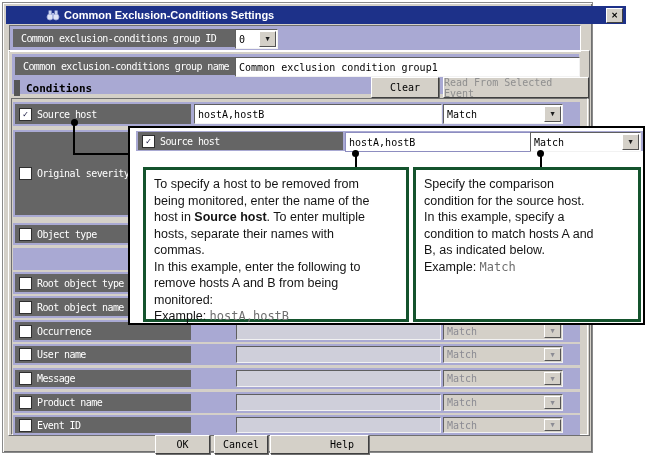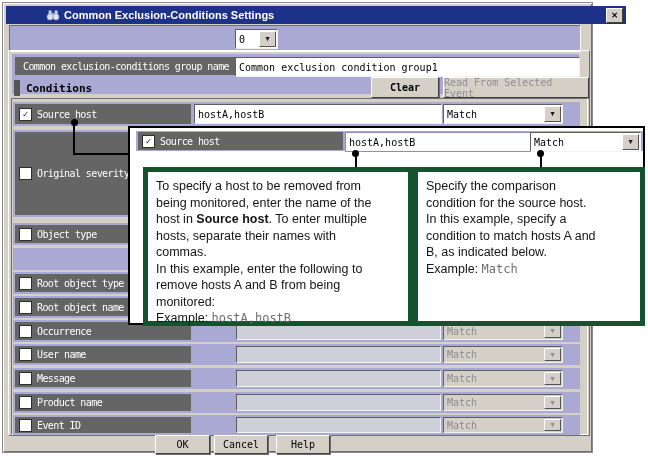--- a/index.html
+++ b/index.html
@@ -34,21 +34,21 @@
          justify-content:center;font-size:7px;color:#1a1a1a;}
   .combo.disabled{background:#d4d0c8;color:#8b8b93;}
   .combo.disabled .arrowbtn{color:#8b8b93;}
   .btn{position:absolute;background:#d4d0c8;border:1px solid;border-color:#fff #404040 #404040 #fff;
        box-shadow:1px 1px 0 #6f6f6f;display:flex;align-items:center;justify-content:center;
        font:10px "DejaVu Sans Mono",monospace;color:#000;}
   .btn.disabled{color:#8f8f8f;}
   .secthdr{font:bold 11px "DejaVu Sans Mono",monospace;color:#000;}
   
   .callout{left:128px;top:126px;width:513px;height:195px;background:#fff;border:2px solid #000;z-index:10;}
-  .notebox{position:absolute;background:#fff;border:5px solid #14532d;padding:6px 8px;color:#141414;
+  .notebox{position:absolute;background:#fff;border:3px solid #14532d;padding:6px 8px;color:#141414;
            font:12.5px/16.5px "Liberation Sans",sans-serif;}
   .notebox .b{font-weight:bold;}
   .notebox .mono{font:12px "DejaVu Sans Mono",monospace;color:#6f6f6f;}
   .dot{position:absolute;width:7px;height:7px;background:#000;border-radius:50%;}
   .vline{position:absolute;width:2px;background:#000;}
 </style>
 </head>
 <body>
 
 <div class="stage">
@@ -60,40 +60,43 @@
         <circle cx="10" cy="8" r="3" fill="#dfe4f6" stroke="#9aa6d8" stroke-width="0.8"></circle>
         <rect x="2.6" y="1.5" width="3" height="4" fill="#c9d2f0"></rect>
         <rect x="8.6" y="1.5" width="3" height="4" fill="#c9d2f0"></rect>
         <rect x="6" y="4" width="2" height="3" fill="#aeb9e4"></rect>
       </svg>
       <span class="titletext">Common Exclusion-Conditions Settings</span>
       <span class="closebtn">✕</span>
     </div>
 
     <div class="abs lav sunken" style="left:6px;top:22px;width:570px;height:25px;">
+      <div class="labelbar" style="left:3px;top:3px;width:216px;height:18px;padding-left:8px;">
+        <span class="lbl">Common exclusion-conditions group ID</span>
+      </div>
       <div class="combo" style="left:225px;top:3px;width:38px;height:18px;">
         <span>0</span>
         <span class="arrowbtn">▼</span>
       </div>
     </div>
 
     <div class="abs raised" style="left:5px;top:47px;width:580px;height:384px;"></div>
 
     <div class="abs lav" style="left:9px;top:51px;width:567px;height:40px;">
       <div class="labelbar" style="left:3px;top:3px;width:216px;height:18px;padding-left:8px;">
         <span class="lbl">Common exclusion-conditions group name</span>
       </div>
       <div class="tinput" style="left:223px;top:3px;width:340px;height:18px;">
         <span>Common exclusion condition group1</span>
       </div>
     </div>
 
     <div class="abs" style="left:11px;top:77px;width:6px;height:16px;background:#565656;"></div>
     <div class="abs secthdr" style="left:23px;top:79px;">Conditions</div>
-    <div class="btn" style="left:368px;top:74px;width:66px;height:19px;font-weight:bold;">Clear</div>
+    <div class="btn" style="left:368px;top:74px;width:66px;height:19px;">Clear</div>
     <div class="btn disabled" style="left:440px;top:74px;width:144px;height:19px;font-size:10px;">Read From Selected Event</div>
 
     <div class="abs sunken" style="left:8px;top:95px;width:575px;height:335px;background:#d4d0c8;"></div>
     <div id="rows" class="abs" style="left:0;top:0;width:589px;height:449px;">
         <div class="abs lav" style="left: 10px; top: 99px; width: 567px; height: 24px;">
           <div class="labelbar" style="left: 2px; top: 2px; width: 176px; height: 20px;">
             <span class="checkbox checked">✓</span>
             <span class="lbl">Source host</span>
           </div>
           <div class="tinput" style="left: 181px; top: 2px; width: 243px; height: 18px;">hostA,hostB</div>
@@ -203,21 +206,21 @@
             <span class="arrowbtn">▼</span>
           </div>
         </div>
       </div>
 
     <div class="dot" style="left:68px;top:116px;z-index:5;"></div>
     <div class="abs" style="left:70px;top:120px;width:58px;height:30px;border-left:2px solid #000;border-bottom:2px solid #000;z-index:5;"></div>
 
     <div class="btn" style="left:152px;top:432px;width:53px;height:17px;">OK</div>
     <div class="btn" style="left:211px;top:432px;width:52px;height:17px;">Cancel</div>
-    <div class="btn" style="left:273px;top:432px;width:52px;height:17px;">Help</div>
+    <div class="btn" style="left:267px;top:432px;width:52px;height:17px;padding-left:45px;">Help</div>
   </div>
 
   <div class="abs callout">
 
     <div class="abs lav" style="left:6px;top:3px;width:507px;height:20px;">
       <div class="labelbar" style="left:2px;top:1px;width:205px;height:18px;">
         <span class="checkbox" id="callout-check">✓</span>
         <span class="lbl">Source host</span>
       </div>
       <div class="tinput" style="left:209px;top:1px;width:181px;height:18px;border-color:#8d8dc0;border-style:solid;border-width:1px;">

